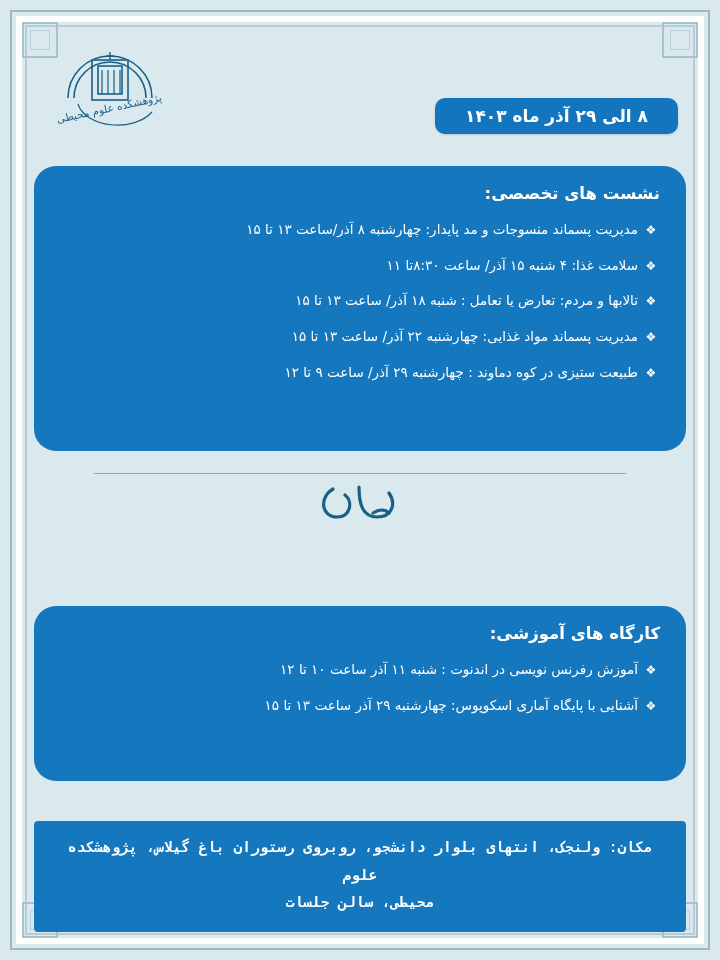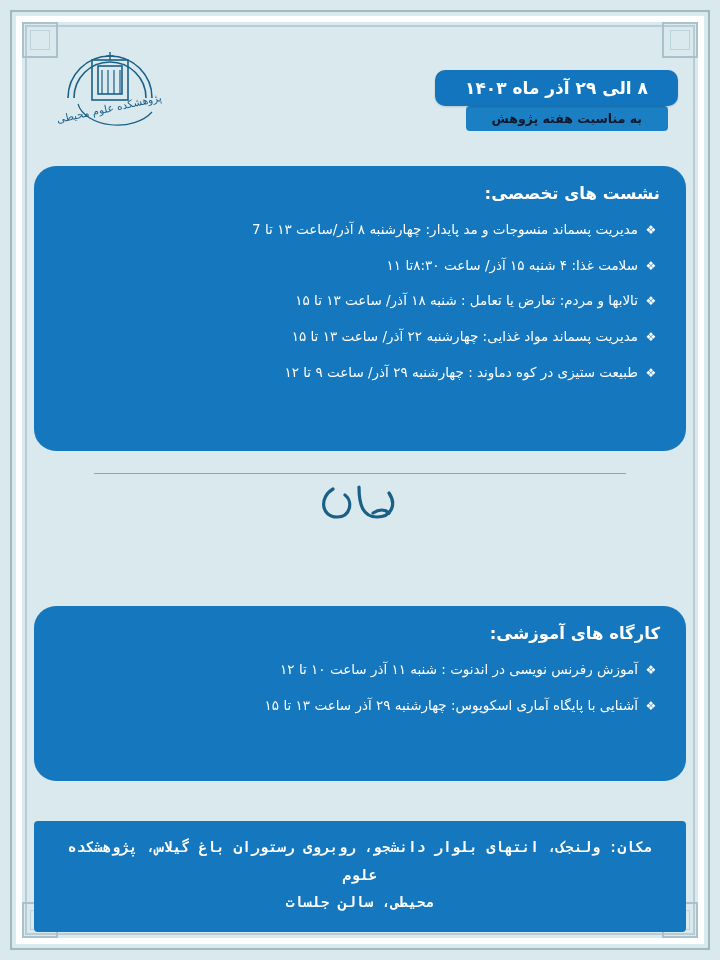--- a/index.html
+++ b/index.html
@@ -94,21 +94,21 @@
     font-size: 12.5px;
     font-weight: bold;
     padding: 5px 26px;
     border-radius: 4px;
     white-space: nowrap;
     margin-top: 48px;
   }
   .date-badge {
     position: absolute;
     right: 8px;
-    top: 36px;
+    top: 64px;
     background: #1275bd;
     color: #ffffff;
     font-size: 17px;
     font-weight: bold;
     padding: 8px 30px;
     border-radius: 10px;
     white-space: nowrap;
     box-shadow: 0 1px 2px rgba(0,0,0,0.15);
   }
   .logo {
@@ -259,21 +259,21 @@
         </svg>
         <div class="sub">پژوهشکده علوم محیطی</div>
       </div>
     </div>
 
     <div class="panel specialized">
       <div class="panel-title">نشست های تخصصی:</div>
 
       <div class="item">
         <span class="bullet">❖</span>
-        <span class="item-text">مدیریت پسماند منسوجات و مد پایدار: چهارشنبه ۸ آذر/ساعت ۱۳ تا 7</span>
+        <span class="item-text">مدیریت پسماند منسوجات و مد پایدار: چهارشنبه ۸ آذر/ساعت ۱۳ تا ۱۵</span>
       </div>
 
       <div class="item">
         <span class="bullet">❖</span>
         <span class="item-text">
           <span class="line2">سلامت غذا: ۴ شنبه ۱۵ آذر/ ساعت ۸:۳۰تا ۱۱</span>
         </span>
       </div>
 
       <div class="item">

